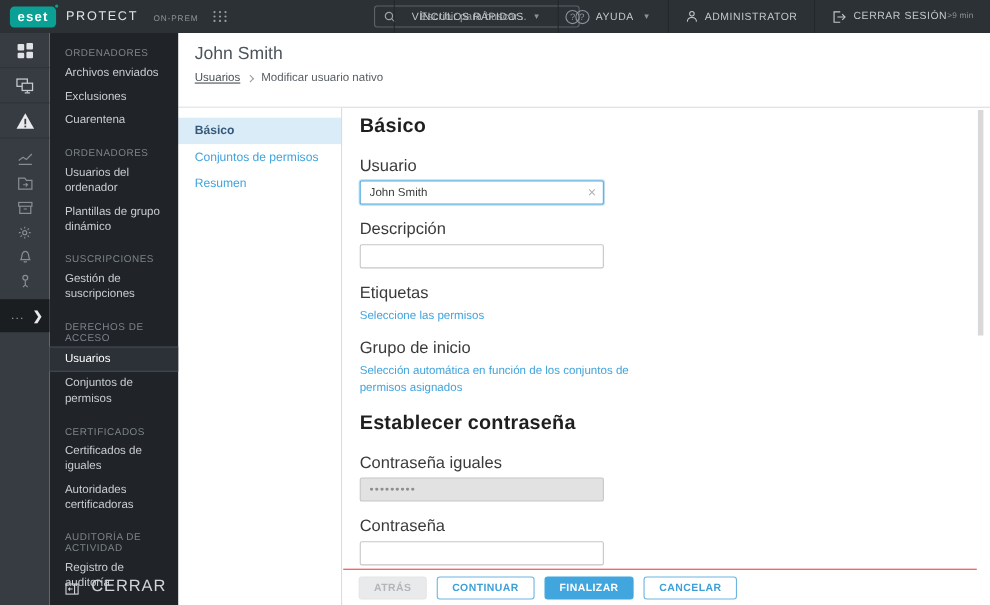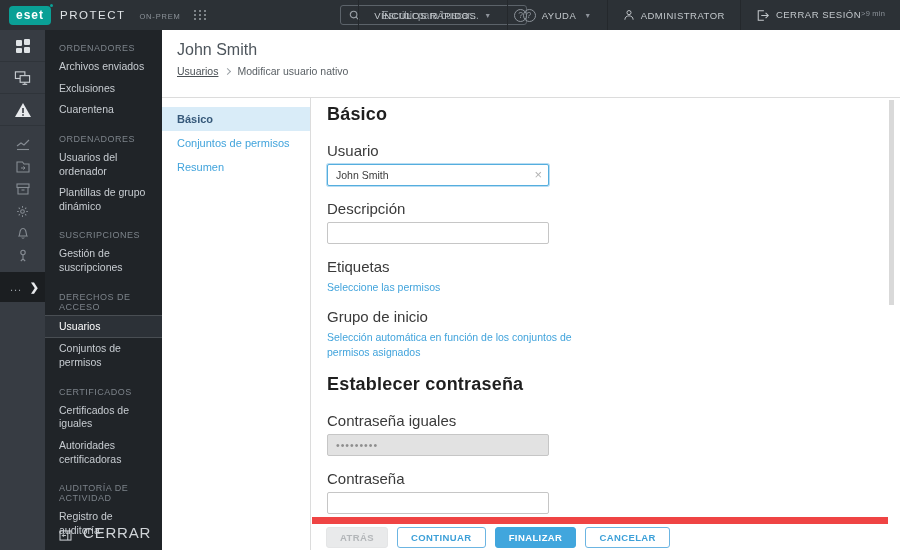--- a/index.html
+++ b/index.html
@@ -84,21 +84,21 @@
   .input-wrap .text-input { margin-bottom:0; }
   .text-input.focused { border:1px solid #55aede; box-shadow:0 0 0 1px #b9ddf3; }
   .clear-x { position:absolute; right:7px; top:3px; color:#b3b3b3; font-size:13px; cursor:pointer; }
   .text-input:disabled, .text-input.disabled { background:#e2e2e2; color:#8e8e8e; letter-spacing:1px; }
   .link { font-size:10.5px; color:#42a4dc; cursor:pointer; line-height:1.45; display:block; }
   .link-group { margin-bottom:13px; max-width:255px; }
   .field-label.mt { margin-top:2px; }
 
   
   .form-footer { position:absolute; left:312px; right:12px; bottom:0; height:33px; background:#fff;
-    border-top:7px solid #ef4444; display:flex; align-items:center; padding-left:14px; gap:9px; }
+    border-top:1px solid #ef4444; display:flex; align-items:center; padding-left:14px; gap:9px; }
   .btn { height:21px; padding:0 13px; font-size:9.5px; font-weight:bold; letter-spacing:0.4px;
     border-radius:3px; cursor:pointer; font-family:"Liberation Sans", sans-serif; }
   .btn-disabled { background:#e9eaeb; color:#b3b6b9; border:1px solid #e4e5e6; cursor:default; }
   .btn-outline { background:#fff; border:1px solid #6cb5e2; color:#3da0d8; }
   .btn-primary { background:#41a6dd; border:1px solid #41a6dd; color:#fff; }
 
   .scroll-thumb { position:absolute; right:6px; top:100px; width:5px; height:205px; background:#d9d9d9; }
   svg { display:block; }
 </style>
 </head>

